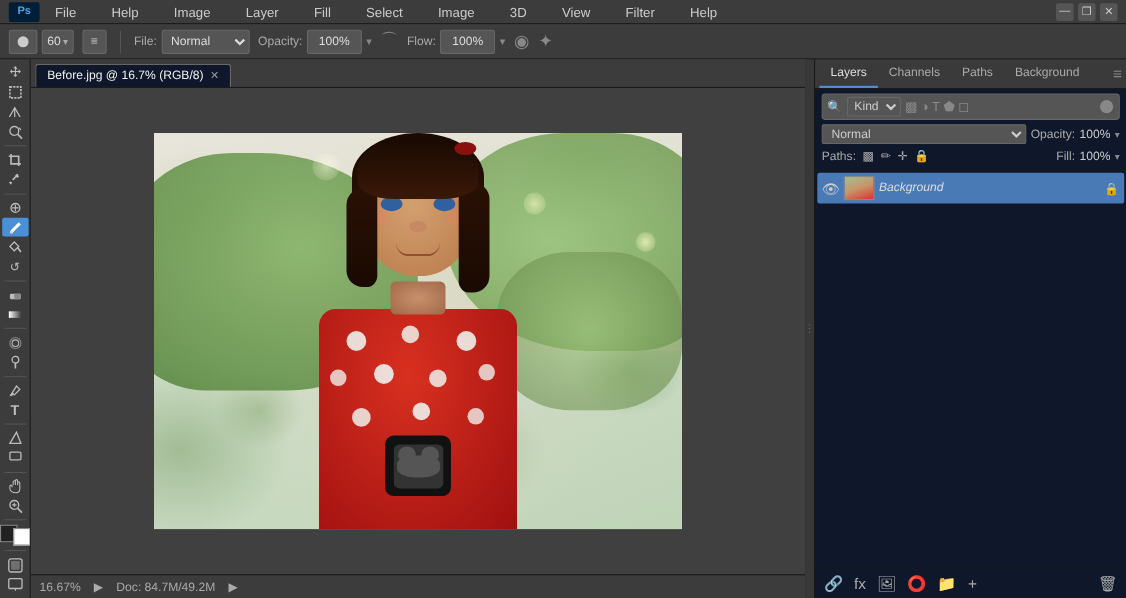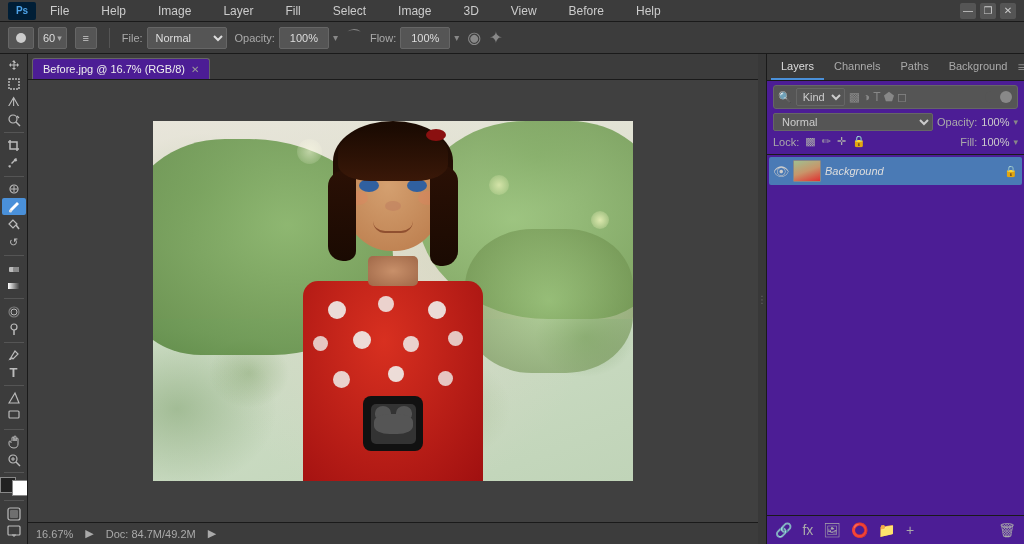--- a/index.html
+++ b/index.html
@@ -126,21 +126,21 @@
       padding: 4px 10px;
       font-size: 11px;
       border-radius: 3px 3px 0 0;
       display: flex;
       align-items: center;
       gap: 6px;
       cursor: pointer;
       border: 1px solid #666;
       border-bottom: none;
     }
-    .doc-tab.active { background: #4c1d95; color: #eee; }
+    .doc-tab.active { background: #0f172a; color: #eee; }
     .tab-close { font-size: 10px; color: #999; cursor: pointer; }
 
     #canvas-viewport {
       flex: 1;
       display: flex;
       align-items: center;
       justify-content: center;
       background: #404040;
       overflow: hidden;
     }
@@ -183,22 +183,22 @@
       align-items: center;
       padding: 0 8px;
       gap: 12px;
       border-top: 1px solid #1a1a1a;
       font-size: 11px;
       color: #aaa;
     }
 
     
     #right-panel {
-      width: 258px;
-      background: #4c1d95;
+      width: 284px;
+      background: #0f172a;
       display: flex;
       flex-direction: column;
       border-left: 1px solid #1a1a1a;
     }
     #panel-tabs {
       display: flex;
       align-items: center;
       background: #3a3a3a;
       border-bottom: 1px solid #1a1a1a;
       padding: 0 4px;
@@ -325,21 +325,21 @@
     <div id="menu-bar">
       <span class="menu-item">File</span>
       <span class="menu-item">Help</span>
       <span class="menu-item">Image</span>
       <span class="menu-item">Layer</span>
       <span class="menu-item">Fill</span>
       <span class="menu-item">Select</span>
       <span class="menu-item">Image</span>
       <span class="menu-item">3D</span>
       <span class="menu-item">View</span>
-      <span class="menu-item">Before</span>
+      <span class="menu-item">Filter</span>
       <span class="menu-item">Help</span>
     </div>
   </div>
   <div id="title-bar-right">
     <div class="win-btn">—</div>
     <div class="win-btn">❐</div>
     <div class="win-btn close">✕</div>
   </div>
 </div>
 
@@ -696,21 +696,21 @@
           <option>Multiply</option>
         </select>
         <div class="opacity-row">
           <span>Opacity:</span>
           <span class="opacity-val">100%</span>
           <span style="font-size:9px;color:#888;cursor:pointer;">▾</span>
         </div>
       </div>
 
       <div class="lock-row">
-        <span>Lock:</span>
+        <span>Paths:</span>
         <span style="cursor:pointer;" title="Lock transparent pixels">▩</span>
         <span style="cursor:pointer;" title="Lock image pixels">✏</span>
         <span style="cursor:pointer;" title="Lock position">✛</span>
         <span style="cursor:pointer;" title="Lock all">🔒</span>
         <div class="fill-row">
           <span>Fill:</span>
           <span style="color:#ccc;">100%</span>
           <span style="font-size:9px;color:#888;cursor:pointer;">▾</span>
         </div>
       </div>

